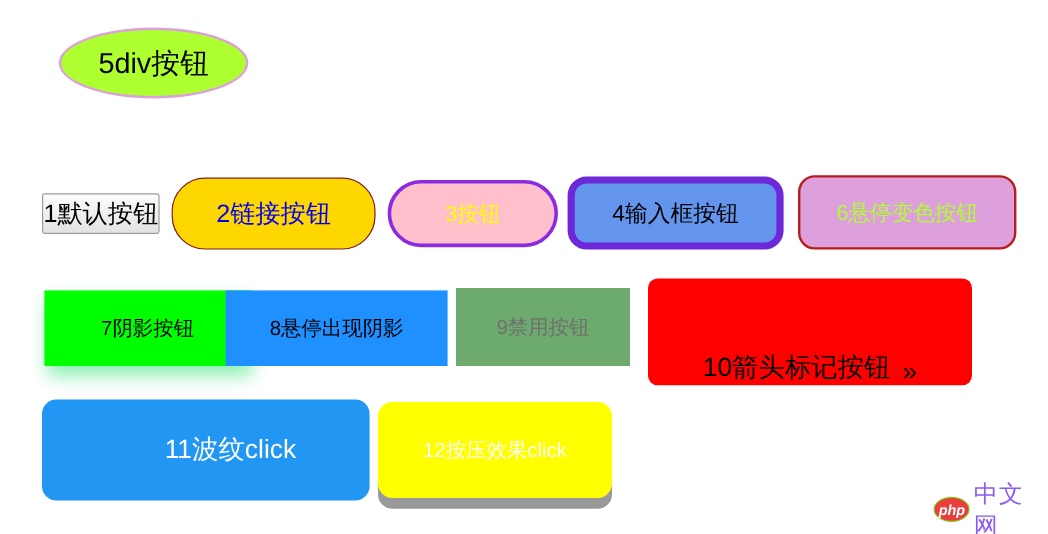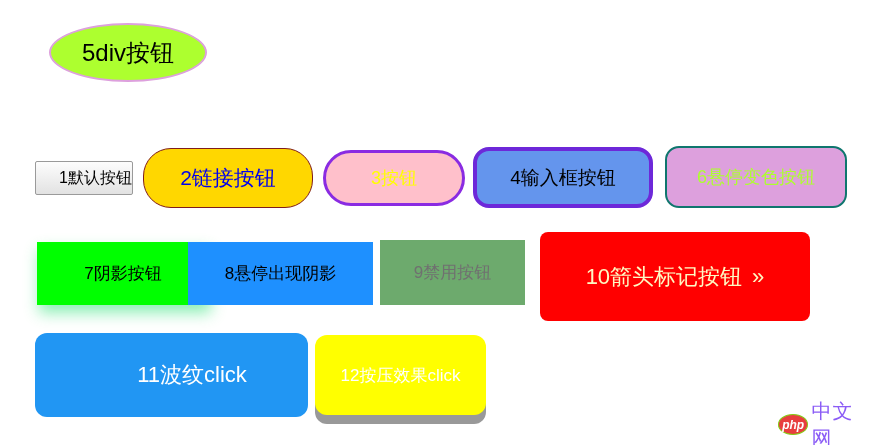--- a/index.html
+++ b/index.html
@@ -21,24 +21,23 @@
     font-size: 24px; color: #000;
     cursor: pointer;
   }
 
   
   .default-btn {
     left: 35px; top: 161px; width: 98px; height: 34px;
     background: linear-gradient(#fdfdfd, #e2e2e2);
     border: 1px solid #9a9a9a;
     border-radius: 2px;
-    font-size: 16px; color: #000;
-    font-family: inherit;
-    cursor: pointer;
-    justify-content: flex-end;
+    font-size: 21px; color: #000;
+    font-family: inherit;
+    cursor: pointer;
   }
 
   
   .link-btn {
     left: 143px; top: 148px; width: 170px; height: 60px;
     background: #FFD700;
     border: 1px solid #7f1d1d;
     border-radius: 28px;
     font-size: 21px; color: #0000EE;
     text-decoration: none;
@@ -54,32 +53,32 @@
     font-size: 18px; color: #FFFF00;
     font-family: inherit;
     cursor: pointer;
     text-align: right;
   }
 
   
   .input-btn {
     left: 473px; top: 147px; width: 180px; height: 61px;
     background: #6495ED;
-    border: 4px solid #6d28d9;
+    border: 6px solid #6d28d9;
     border-radius: 16px;
     font-size: 19px; color: #000;
     font-family: inherit;
     cursor: pointer;
   }
 
   
   .hover-color-btn {
     left: 665px; top: 146px; width: 182px; height: 62px;
     background: #DDA0DD;
-    border: 2px solid #0f766e;
+    border: 2px solid #b91c1c;
     border-radius: 14px;
     font-size: 18px; color: #ADFF2F;
     font-family: inherit;
     cursor: pointer;
   }
 
   
   .shadow-btn {
     left: 37px; top: 242px; width: 172px; height: 63px;
     background: #00FF00;
@@ -109,42 +108,43 @@
     font-family: inherit;
     cursor: not-allowed;
   }
 
   
   .arrow-btn {
     left: 540px; top: 232px; width: 270px; height: 89px;
     background: #FF0000;
     border: none;
     border-radius: 8px;
-    font-size: 22px; color: #fef9c3;
+    font-size: 22px; color: #000000;
     font-family: inherit;
     cursor: pointer;
     gap: 10px;
+    align-items: flex-end;
   }
   .arrow-btn .arrow-glyph { font-size: 22px; line-height: 1; }
 
   
   .ripple-btn {
     left: 35px; top: 333px; width: 273px; height: 84px;
     background: #2196F3;
     border: none;
     border-radius: 12px;
     font-size: 22px; color: #FFFFFF;
     font-family: inherit;
     cursor: pointer;
     padding-left: 41px;
   }
 
   
   .press-btn {
-    left: 315px; top: 335px; width: 171px; height: 80px;
+    left: 315px; top: 335px; width: 195px; height: 80px;
     background: #FFFF00;
     border: none;
     border-radius: 12px;
     font-size: 17px; color: #FFFFFF;
     font-family: inherit;
     box-shadow: 0 9px #999999;
     cursor: pointer;
   }
 
   

